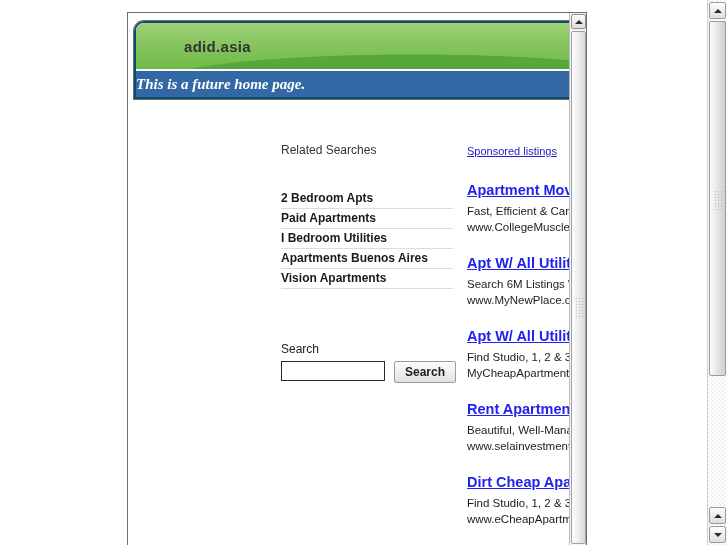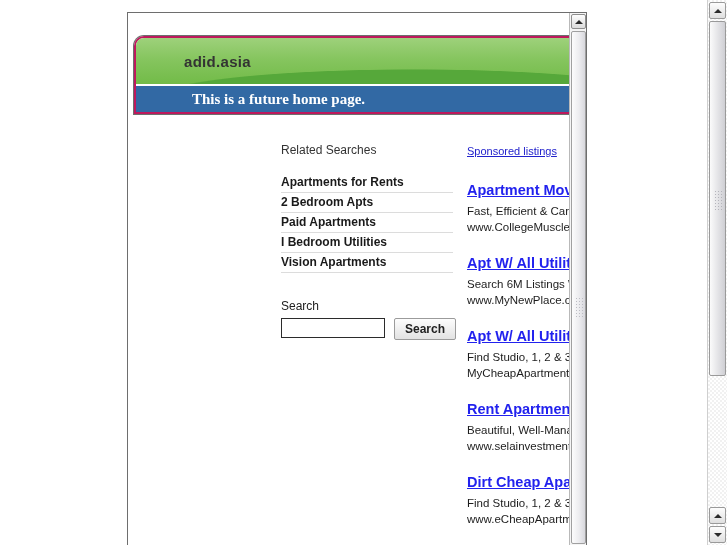--- a/index.html
+++ b/index.html
@@ -83,22 +83,22 @@
 
   
   .page {
     position: absolute; left: 0; top: 0;
     width: 443px; height: 533px;
     overflow: hidden; background: #fff;
   }
 
   
   .banner-wrap {
-    position: absolute; left: 6px; top: 23px; width: 560px;
-    border: 2px solid #be185d;
+    position: absolute; left: 6px; top: 8px; width: 560px;
+    border: 2px solid #0c4a6e;
     border-radius: 10px 10px 0 0;
     overflow: hidden;
     box-shadow: 0 0 0 1px #6e6e6e;
     text-align: right;
   }
   .banner-green {
     height: 46px;
     background:
       radial-gradient(120% 160% at 50% 130%, #56a83a 0%, #56a83a 38%, rgba(86,168,58,0) 39%),
       linear-gradient(to bottom, #9ed17b 0%, #86c55f 45%, #72bb48 100%);
@@ -108,44 +108,43 @@
     margin-left: 48px;
     font-size: 15px; font-weight: bold; color: #333333;
     letter-spacing: 0.3px;
   }
   .banner-blue {
     height: 28px; background: #3269a4;
     border-top: 2px solid #ffffff;
     display: flex; align-items: center;
   }
   .banner-sub {
-    margin-left: 56px;
     font-family: "Liberation Serif", serif;
-    font-size: 15px; font-weight: bold; color: #ffffff;
+    font-size: 15px; font-weight: bold; color: #ffffff; font-style: italic;
   }
 
   
   .cols { position: absolute; left: 0; top: 110px; width: 443px; }
 
   .left-col  { position: absolute; left: 153px; top: 20px; width: 172px; }
   .right-col { position: absolute; left: 339px; top: 18px; width: 240px; }
 
   .related-head {
-    font-size: 12px; color: #333; margin-bottom: 16px;
+    font-size: 12px; color: #333; margin-bottom: 32px;
   }
   ul.rs { list-style: none; margin: 0; padding: 0; }
   ul.rs li {
     font-size: 12px; font-weight: bold; color: #1a1a1a;
     padding: 2px 0 3px 0;
     border-bottom: 1px solid #dcdcdc;
     line-height: 14px;
     white-space: nowrap;
   }
 
-  .search-area { margin-top: 26px; }
+  .search-area { margin-top: 53px; }
   .search-label { font-size: 12px; color: #222; margin-bottom: 5px; }
   .search-row { display: flex; align-items: flex-start; gap: 9px; }
   input.search-box {
     width: 104px; height: 20px;
     border: 1px solid #2b2b2b;
     background: #fff;
     font-family: "Liberation Sans", sans-serif; font-size: 12px;
     padding: 1px 3px;
   }
   button.search-btn {
@@ -189,24 +188,24 @@
           <div class="banner-sub">This is a future home page.</div>
         </div>
       </div>
 
       <div class="cols">
 
         <div class="left-col">
           <div class="related-head">Related Searches</div>
 
           <ul class="rs">
-            <li>Apartments for Rents</li>
             <li>2 Bedroom Apts</li>
             <li>Paid Apartments</li>
             <li>I Bedroom Utilities</li>
+            <li>Apartments Buenos Aires</li>
             <li>Vision Apartments</li>
           </ul>
 
           <div class="search-area">
             <div class="search-label">Search</div>
             <div class="search-row">
               <input class="search-box" type="text" placeholder="" style="">
               <button class="search-btn">Search</button>
             </div>
           </div>

